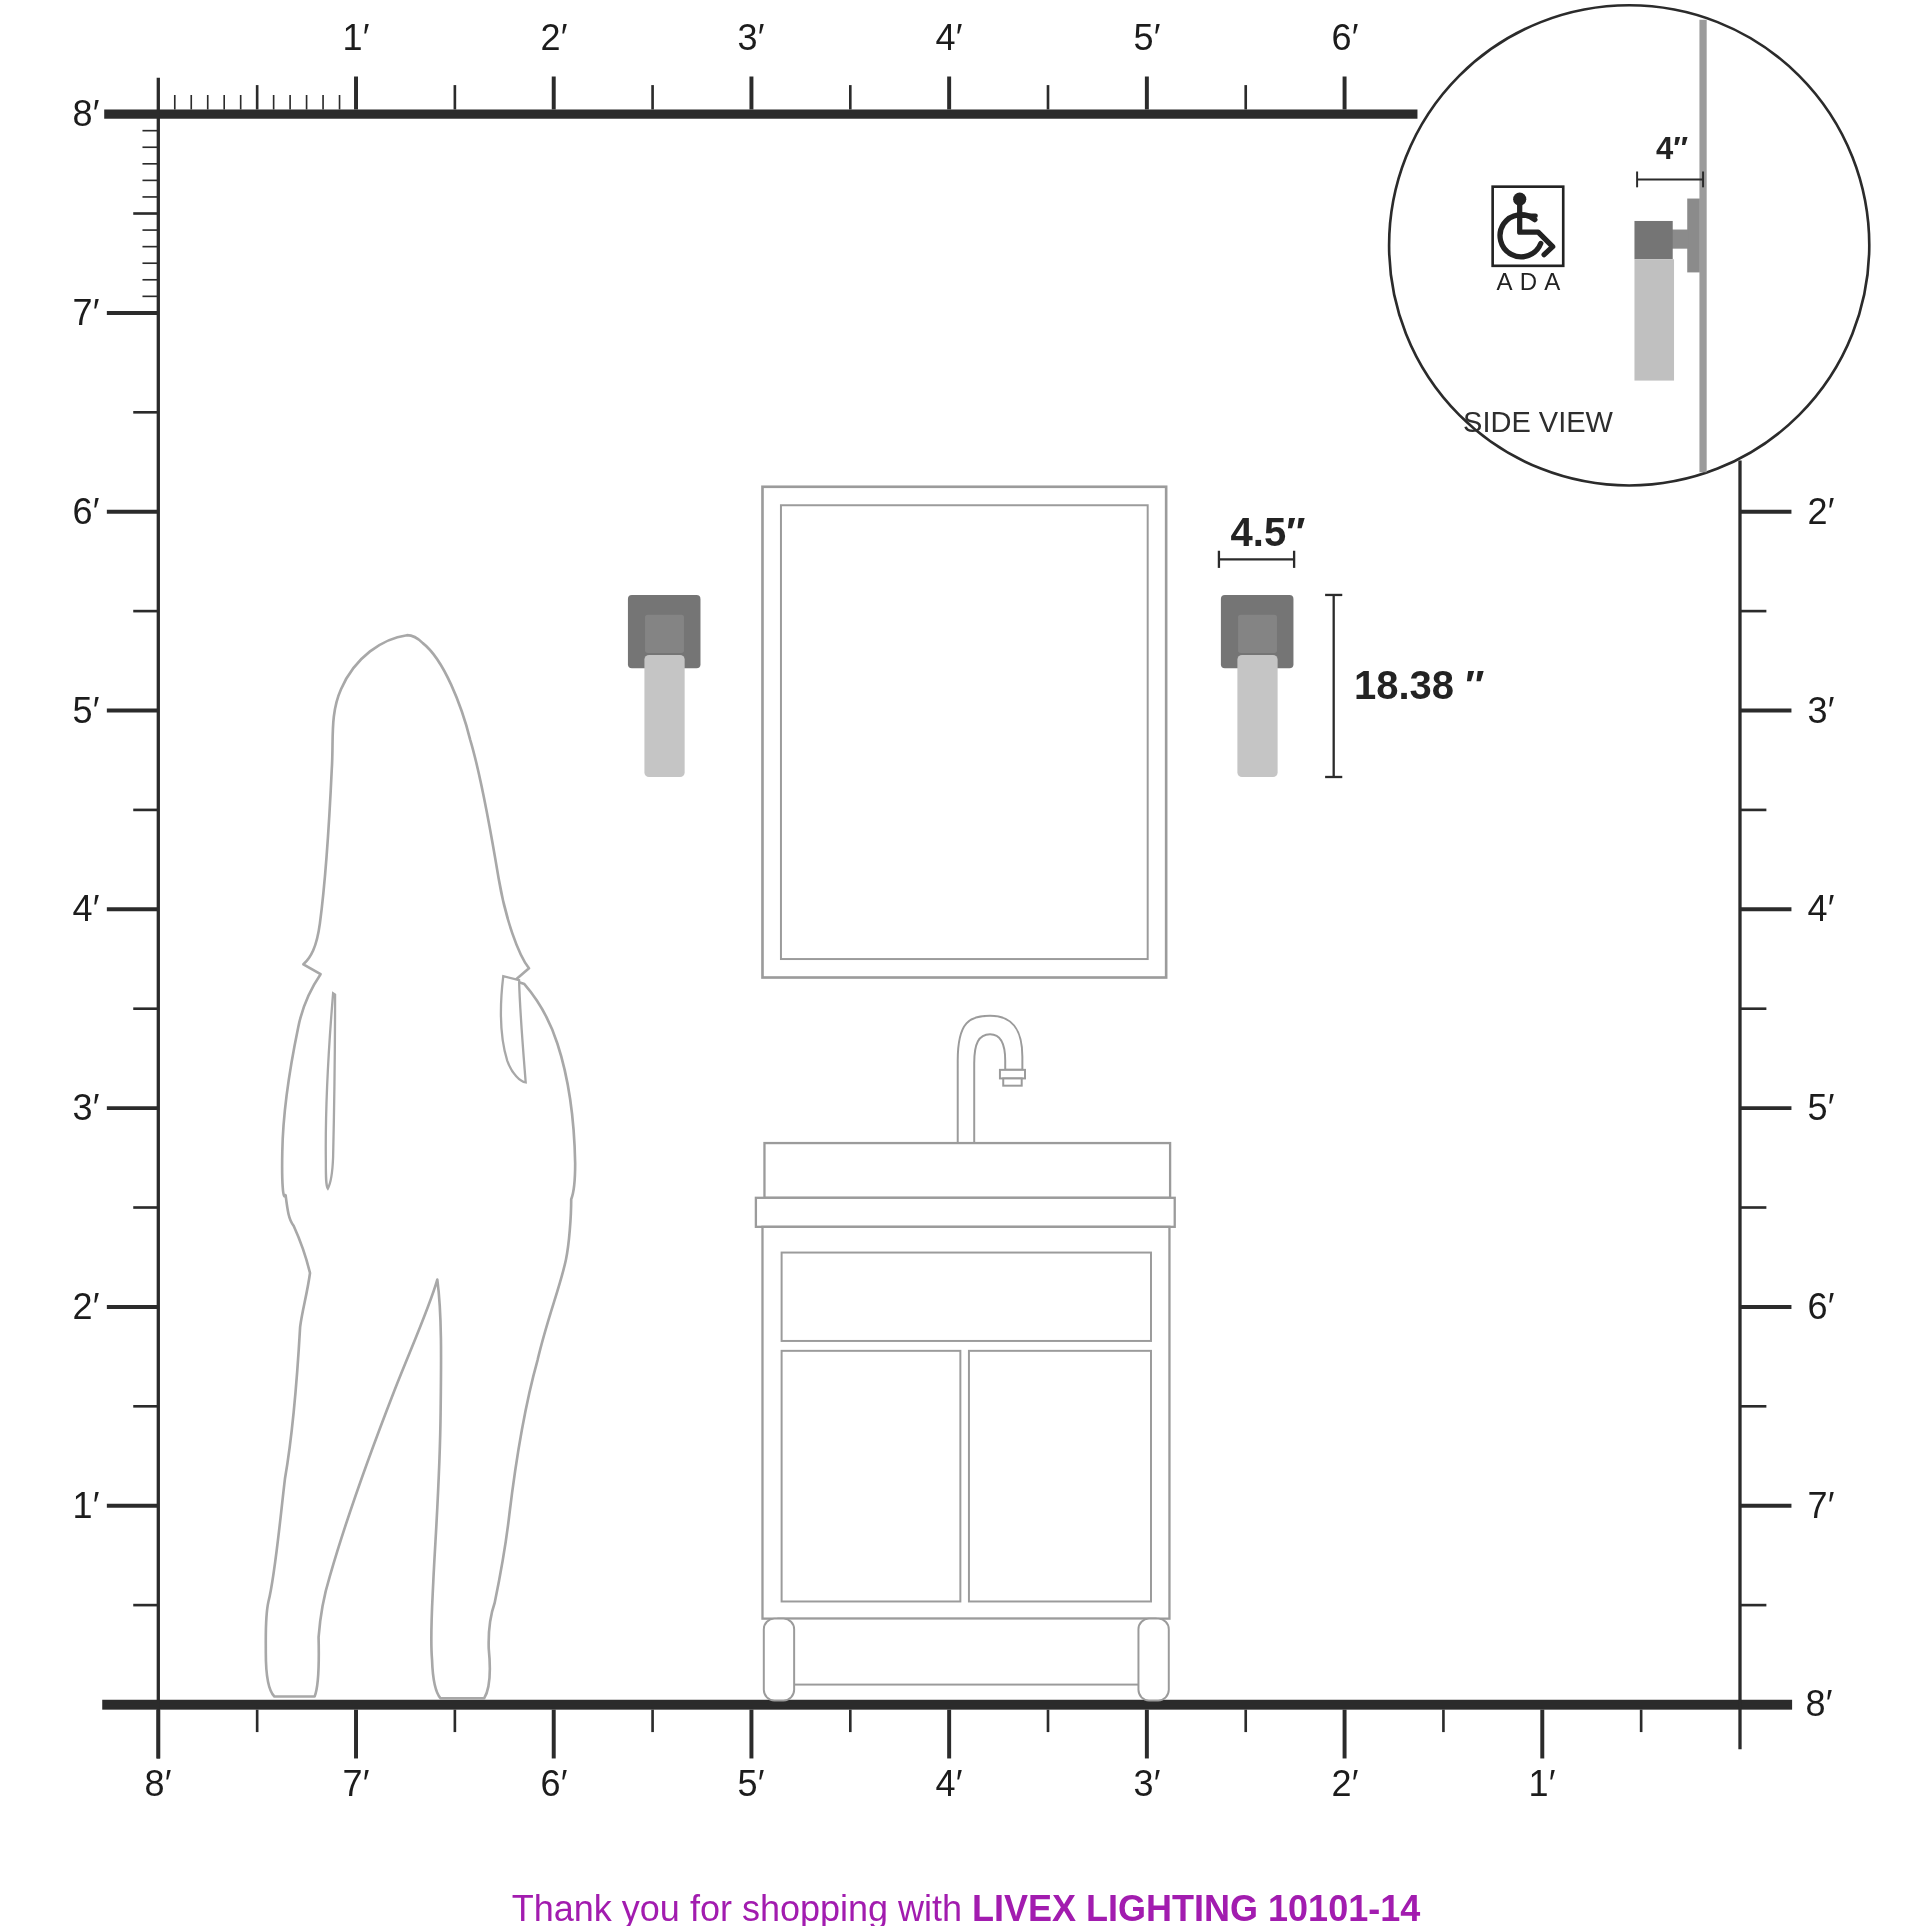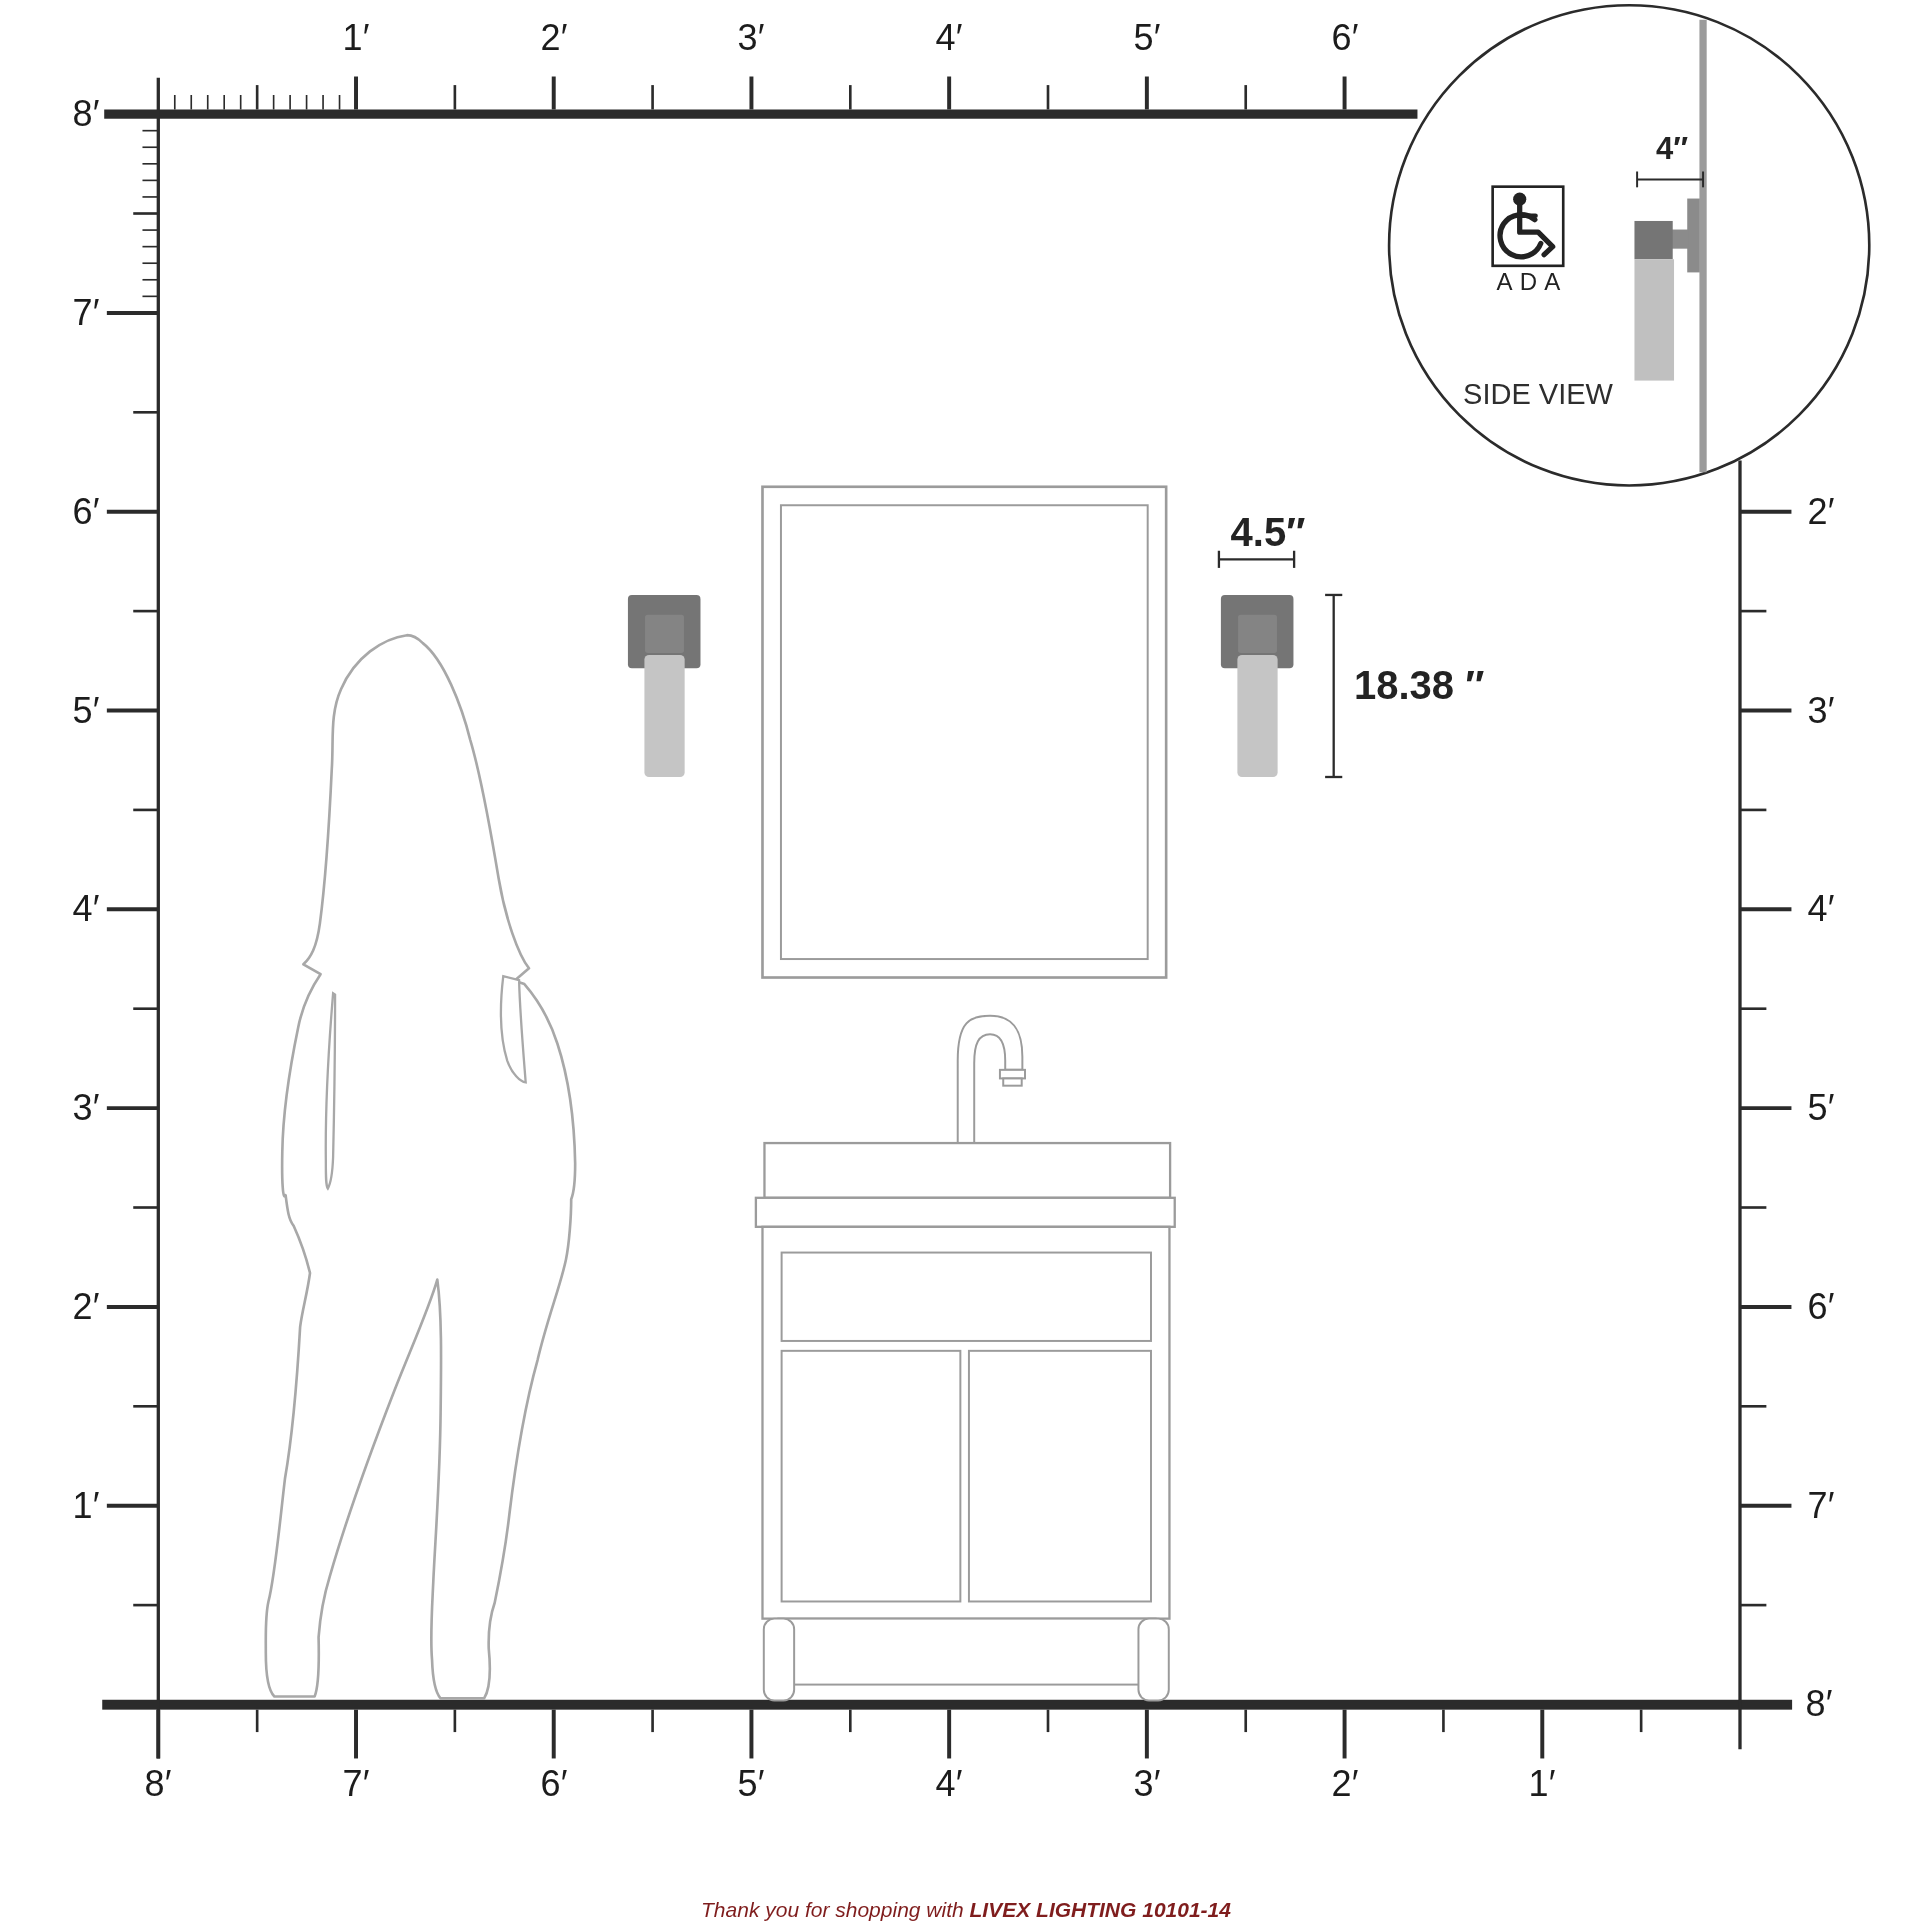--- a/index.html
+++ b/index.html
@@ -29,25 +29,25 @@
     line-height:1;
   }
   #dim-height-label{transform:translate(0,-50%);}
   #depth-label{font-size:31px;}
   #ada-label{
     position:absolute;transform:translate(-50%,-50%);
     font-size:24px;letter-spacing:7.3px;color:#222;white-space:nowrap;line-height:1;
   }
   #side-view-label{
     position:absolute;transform:translate(-50%,-50%);
-    font-size:29px;color:#2e2e2e;white-space:nowrap;line-height:1;
+    font-size:29px;color:#2e2e2e;white-space:nowrap;line-height:1;margin-top:28px;
   }
   #footer{
     position:absolute;transform:translate(-50%,-50%);
-    font-size:21px;color:#7f1d1d;white-space:nowrap;line-height:1;font-style:italic;
+    font-size:36px;color:#a21caf;white-space:nowrap;line-height:1;
   }
   #footer .brand{font-weight:700;}
   
   .bar{fill:var(--ink);}
   .tick{stroke:var(--ink);}
   .outline{stroke:var(--line-gray);fill:#fff;}
   .sil{stroke:var(--sil-gray);fill:#fff;}
   .backplate{fill:var(--backplate);}
   .plate-inner{fill:var(--plate-inner);}
   .glass{fill:var(--glass);}

